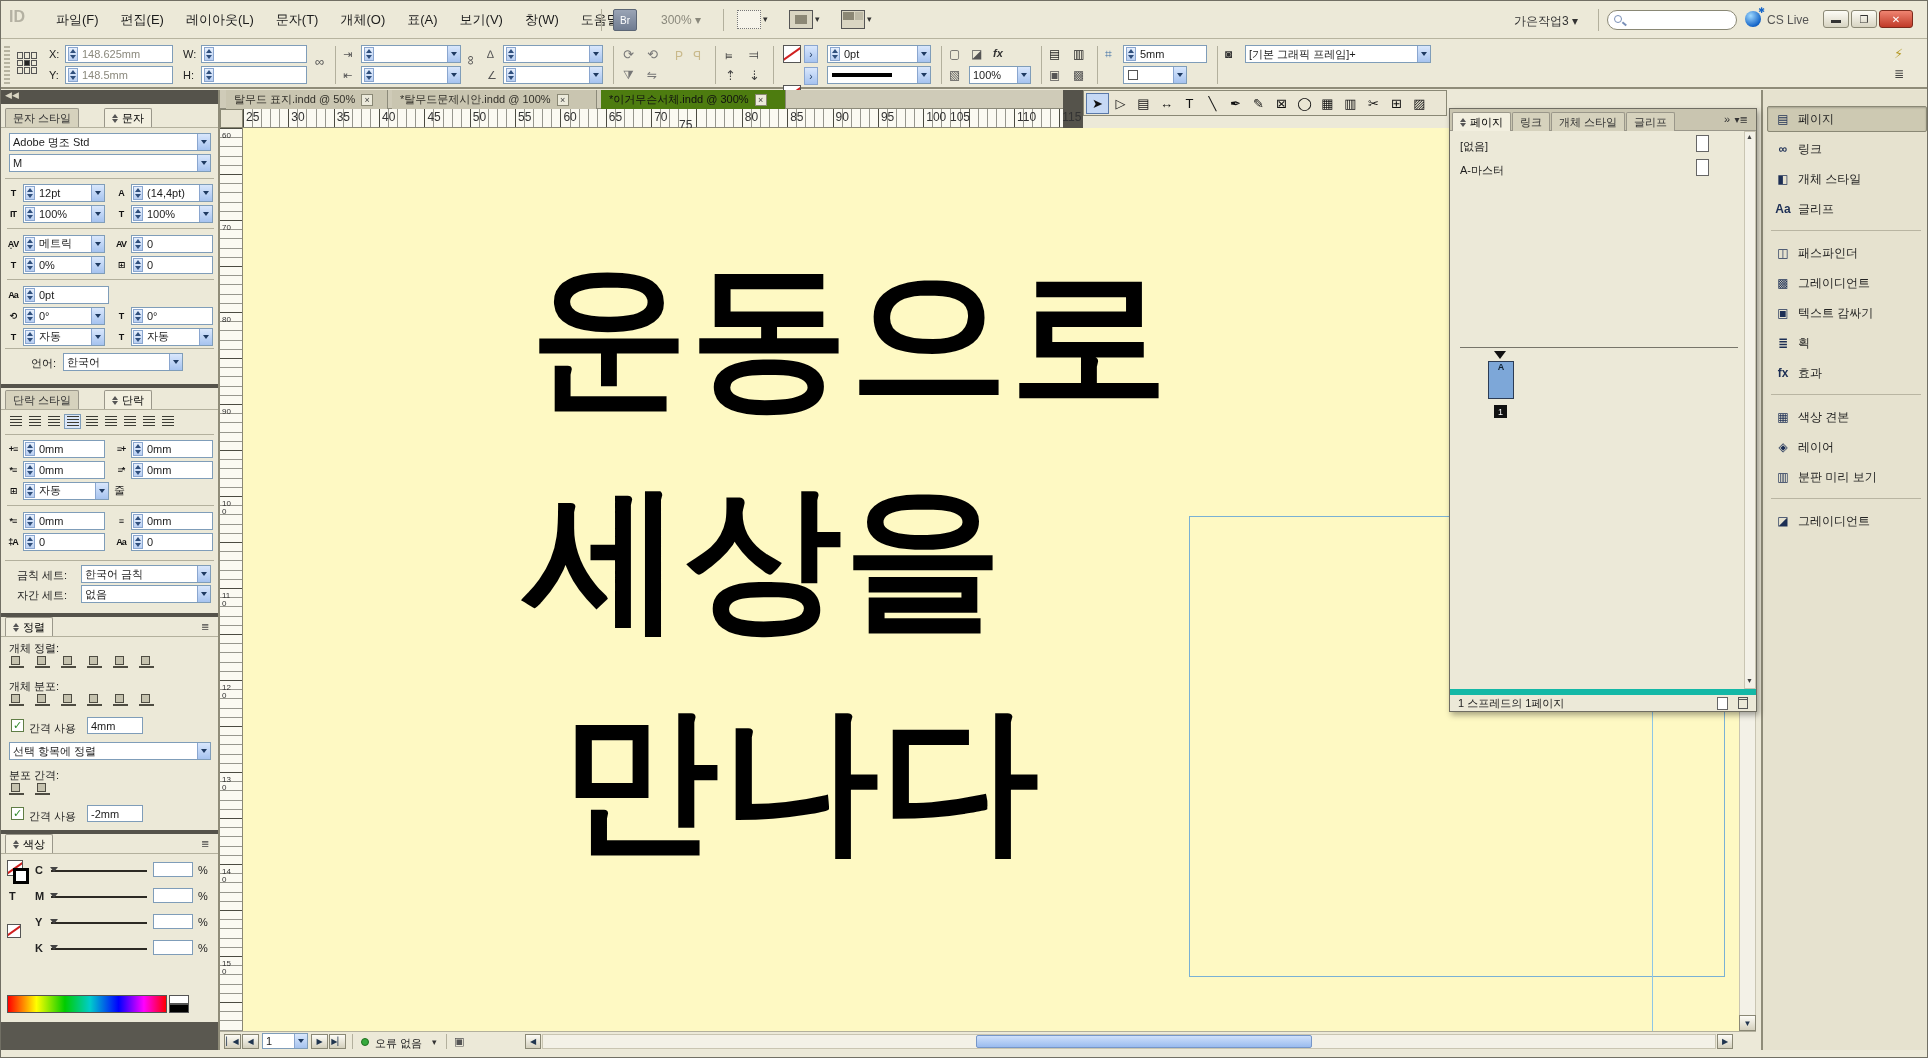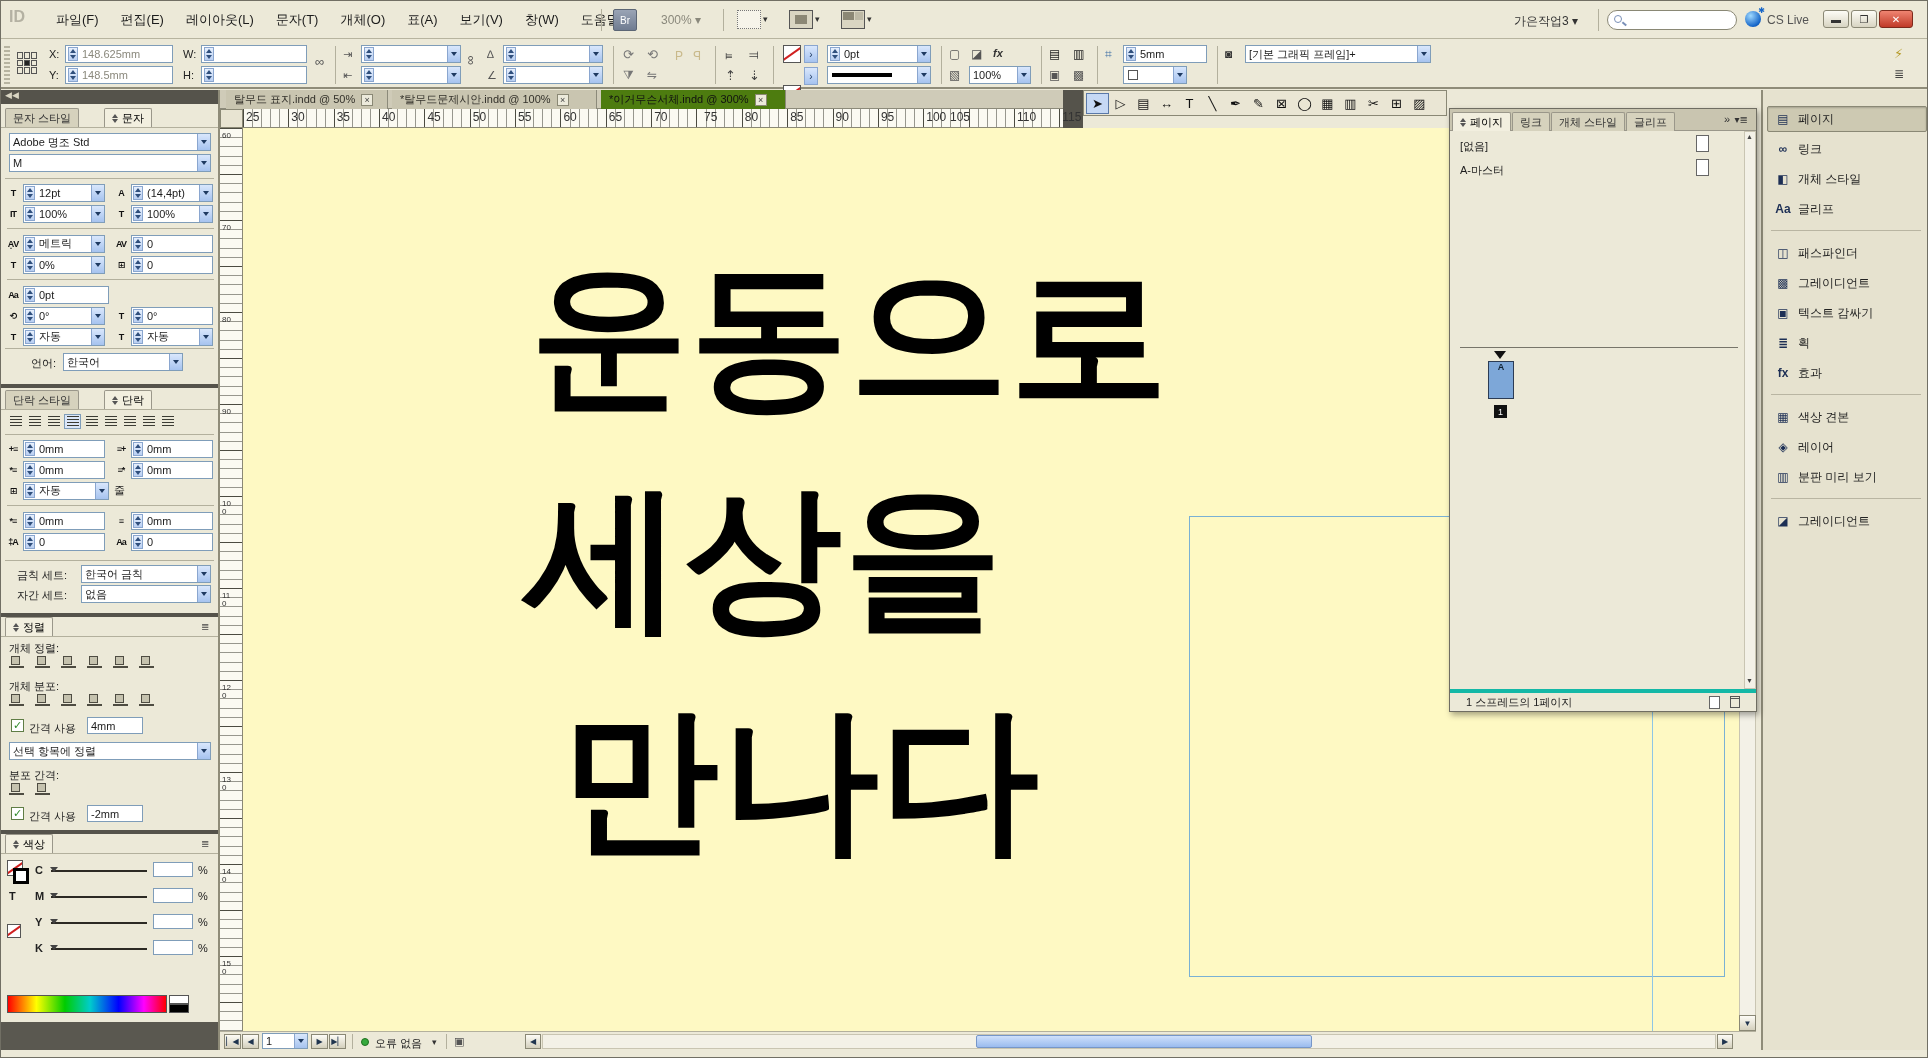--- a/index.html
+++ b/index.html
@@ -281,21 +281,21 @@
       <span class="rnum" style="left: 3px;">25</span>
       <span class="rnum" style="left: 48.35px;">30</span>
       <span class="rnum" style="left: 93.7px;">35</span>
       <span class="rnum" style="left: 139.05px;">40</span>
       <span class="rnum" style="left: 184.4px;">45</span>
       <span class="rnum" style="left: 229.75px;">50</span>
       <span class="rnum" style="left: 275.1px;">55</span>
       <span class="rnum" style="left: 320.45px;">60</span>
       <span class="rnum" style="left: 365.8px;">65</span>
       <span class="rnum" style="left: 411.15px;">70</span>
-      <span class="rnum" style="left: 461px;">75</span>
+      <span class="rnum" style="left: 436px; margin-top: 8px;">75</span>
       <span class="rnum" style="left: 501.85px;">80</span>
       <span class="rnum" style="left: 547.2px;">85</span>
       <span class="rnum" style="left: 592.55px;">90</span>
       <span class="rnum" style="left: 637.9px;">95</span>
       <span class="rnum" style="left: 683.25px;">100</span>
       <span class="rnum" style="left: 707px;">105</span>
       <span class="rnum" style="left: 773.95px;">110</span>
       <span class="rnum" style="left: 819.3px;">115</span>
     </div>
   <div class="vruler" style="left:219px;top:127px;width:23px;height:903px" id="vruler">
@@ -664,21 +664,21 @@
     <div class="abs" style="left:296px;top:24px;font-size:7px;color:#444">▲</div>
     <div class="abs" style="left:296px;top:568px;font-size:7px;color:#444">▼</div>
     <div class="hr" style="left:10px;top:238px;width:278px;background:#77756a"></div>
     <div class="abs" style="left:44px;top:242px;width:0;height:0;border-left:6px solid transparent;border-right:6px solid transparent;border-top:8px solid #111"></div>
     <div class="abs" style="left:38px;top:252px;width:26px;height:38px;background:#7da7d8;border:1px solid #2c3c55;display:flex;align-items:flex-start;justify-content:center;font-size:9px;color:#123;font-weight:bold">
         <span>A</span>
       </div>
     <div class="abs" style="left:44px;top:296px;width:13px;height:13px;background:#111;color:#fff;font-size:9px;display:flex;align-items:center;justify-content:center">
         <span>1</span>
       </div>
-    <div class="abs" style="left:0;top:580px;width:306px;height:22px;border-top:4px solid #14b8a6;display:flex;align-items:center;padding:0 16px;font-size:11px;color:#222">
+    <div class="abs" style="left:0;top:580px;width:306px;height:22px;border-top:6px solid #14b8a6;display:flex;align-items:center;padding:0 8px;font-size:11px;color:#222">
       <span>1 스프레드의 1페이지</span>
       <span style="margin-left:auto;display:flex;gap:10px;align-items:center">
         <span class="minipage" style="width:11px;height:13px"></span>
         <span style="width:10px;height:12px;border:1px solid #555;border-top:3px double #555"></span>
       </span>
     </div>
   </div>
 
   <div class="abs" style="left:1760px;top:89px;width:168px;height:960px;background:#e6e2cf;border-left:2px solid #8f8c79">
     <div id="dockItems">

